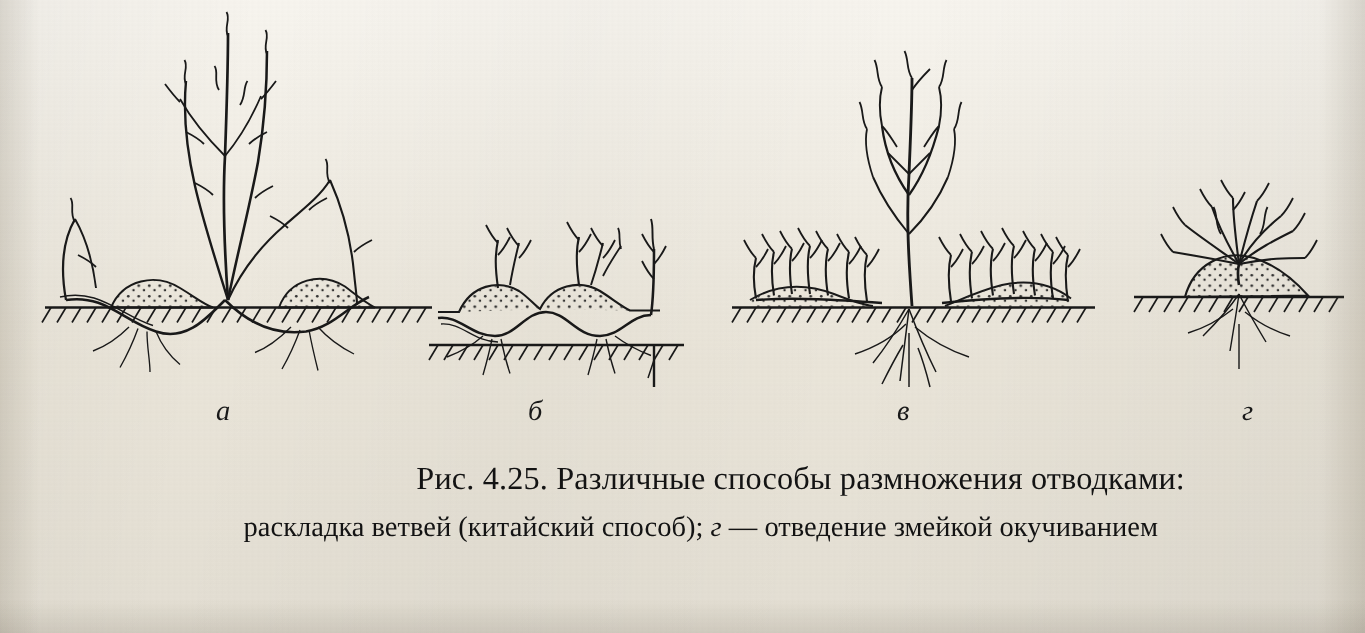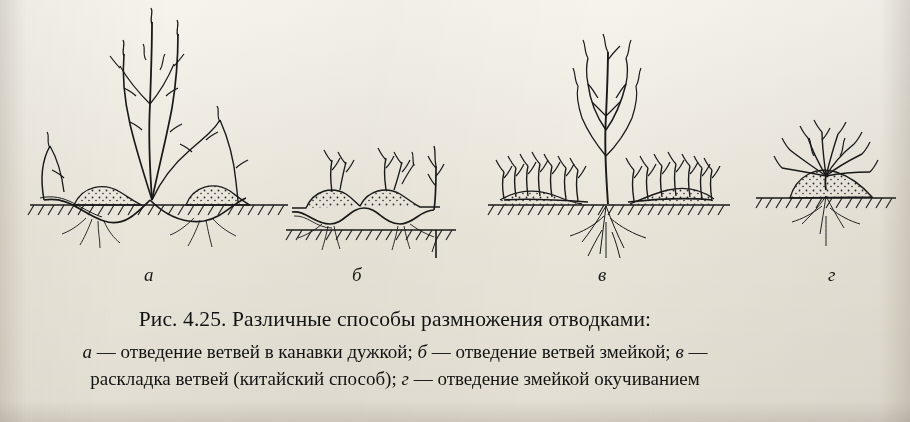--- a/index.html
+++ b/index.html
@@ -43,21 +43,21 @@
   .letter-a { left: 144px; top: 264px; }
   .letter-b { left: 352px; top: 264px; }
   .letter-v { left: 598px; top: 264px; }
   .letter-g { left: 828px; top: 264px; }
 
   .caption-block {
     position: absolute;
     left: 0;
     top: 304px;
     width: 790px;
-    text-align: center;
+    text-align: right;
     color: #141414;
   }
   .caption-title {
     font-family: "Liberation Serif", serif;
     font-size: 21.5px;
     line-height: 30px;
     letter-spacing: 0.1px;
   }
   .caption-legend {
     font-family: "Liberation Serif", serif;
@@ -450,21 +450,20 @@
 
     <div class="panel-letter letter-a">а</div>
     <div class="panel-letter letter-b">б</div>
     <div class="panel-letter letter-v">в</div>
     <div class="panel-letter letter-g">г</div>
   </div>
 
   <div class="caption-block">
     <div class="caption-title">Рис. 4.25. Различные способы размножения отводками:</div>
     <div class="caption-legend">
-      <span class="legend-line"><span class="it">а</span><span> — отведение ветвей в канавки дужкой; </span><span class="it">б</span><span> — отведение ветвей змейкой; </span><span class="it">в</span><span> —</span></span>
       <span class="legend-line"><span>раскладка ветвей (китайский способ); </span><span class="it">г</span><span> — отведение змейкой окучиванием</span></span>
     </div>
   </div>
 
   <div class="noise"></div>
   <div class="edge-shade-left"></div>
   <div class="edge-shade-right"></div>
   <div class="edge-shade-bottom"></div>
 </div>
 

